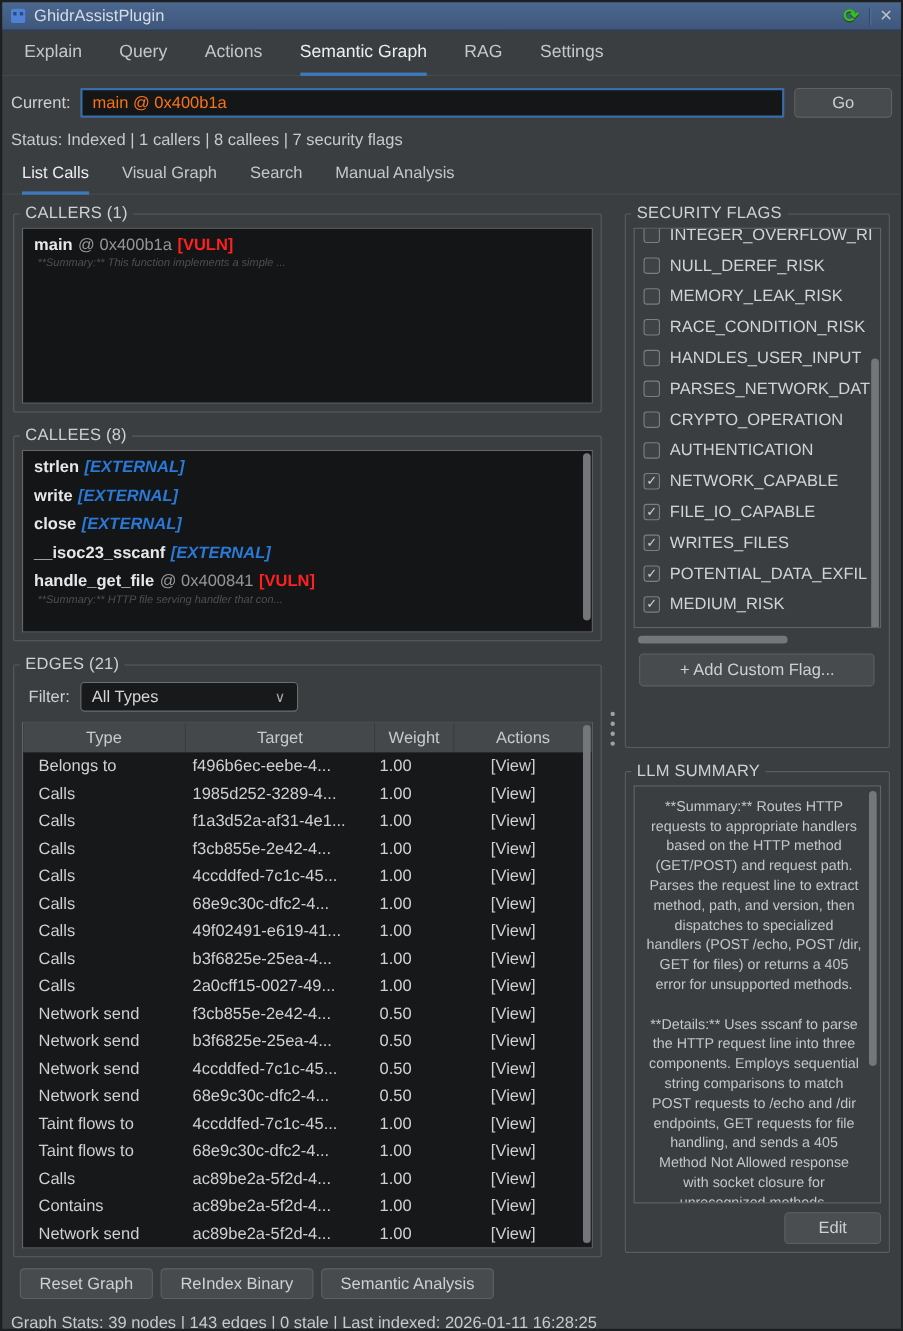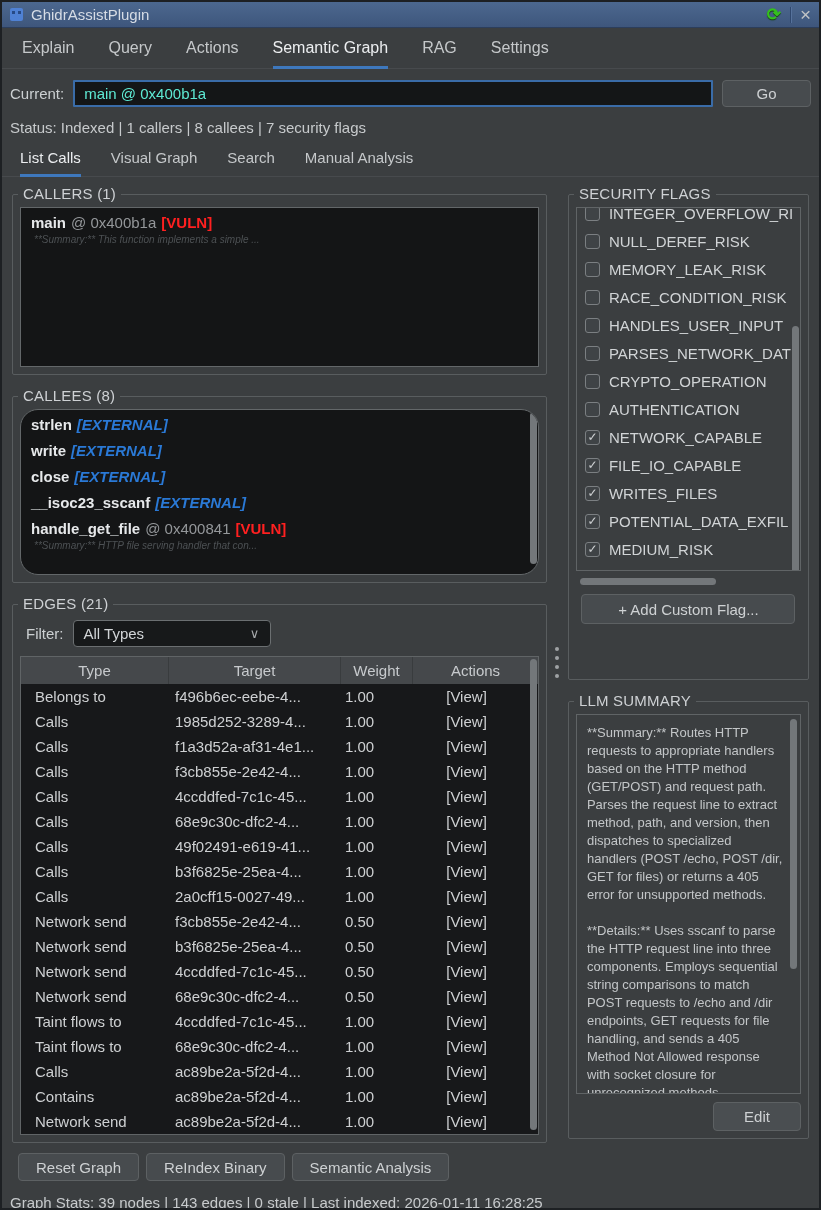--- a/index.html
+++ b/index.html
@@ -27,21 +27,21 @@
   .tabs { display:flex; gap:34px; padding:11px 0 0 20px; border-bottom:1px solid #474a4d; }
   .tab { font-size:16px; color:#c5c8ca; padding-bottom:9px; border-bottom:3px solid transparent; margin-bottom:-1px; cursor:default; white-space:nowrap; }
   .tab.active { color:#eceef0; border-bottom-color:#3e78bd; }
   .subtabs { display:flex; gap:30px; padding:13px 0 0 18px; border-bottom:1px solid #474a4d; }
   .subtabs .tab { font-size:15px; padding-bottom:8px; }
   
   .current-row { display:flex; align-items:center; gap:9px; margin:11px 8px 0; }
   .current-label { font-size:15px; color:#ccd0d2; flex:none; }
   .current-input {
     flex:1; height:27px; background:#141617; border:2px solid #3a6ca8; border-radius:1px;
-    color:#5eead4; font-size:15px; font-family:inherit; padding:0 9px; outline:none;
+    color:#f97316; font-size:15px; font-family:inherit; padding:0 9px; outline:none;
   }
   .go-btn { width:89px; height:27px; flex:none; }
   .btn {
     background:#474b4e; border:1px solid #5d6163; border-radius:4px;
     color:#ced1d3; font-size:15px; font-family:inherit; cursor:default;
     display:inline-flex; align-items:center; justify-content:center;
   }
   .status-line { margin:12px 8px 0; font-size:15px; color:#c7cacc; }
   
   .main { position:relative; display:flex; padding:8px 10px 0; gap:9px; }
@@ -49,21 +49,21 @@
   .right-col { width:246px; display:flex; flex-direction:column; gap:12px; }
   .splitter { width:3px; position:relative; }
   .splitter .dots { position:absolute; top:462px; left:-1px; display:flex; flex-direction:column; gap:5px; }
   .splitter .dots i { width:4px; height:4px; border-radius:50%; background:#9fa2a4; }
   
   .group { position:relative; border:1px solid #595d5f; border-radius:2px; margin-top:9px; padding:12px 7px 7px; }
   .group-title { position:absolute; top:-10px; left:5px; background:#3b3e40; padding:0 5px; font-size:15px; color:#ced1d4; letter-spacing:.2px; }
   
   .dark-list { position:relative; background:#141516; border:1px solid #636769; overflow:hidden; }
   .callers-list { height:160px; }
-  .callees-list { height:166px;border-radius:18px; }
+  .callees-list { height:166px; }
   .fn-row { padding:6px 10px 3px; font-size:15px; white-space:nowrap; }
   .fn-name { font-weight:bold; color:#e6e8ea; }
   .fn-addr { color:#94979a; margin-left:5px; }
   .tag { margin-left:5px; }
   .tag.vuln { color:#ff2020; font-weight:bold; }
   .tag.external { color:#2a79d6; font-style:italic; font-weight:bold; }
   .fn-summary { padding:0 10px 5px 13px; font-style:italic; font-size:10px; color:#4d5154; white-space:nowrap; overflow:hidden; }
   .vthumb { position:absolute; right:1px; width:7px; border-radius:4px; background:#73777a; }
   .callees-list .vthumb { top:2px; height:calc(100% - 12px); }
   
@@ -92,21 +92,21 @@
   .checkbox { width:15px; height:15px; flex:none; border:1.5px solid #7b7f82; border-radius:3px; background:#3f4346;
               display:flex; align-items:center; justify-content:center; font-size:12px; color:#cdd0d2; cursor:default; }
   .flag-label { font-size:15px; color:#d1d4d6; overflow:hidden; }
   .flags-viewport .vthumb { top:118px; height:282px; }
   .hscroll { position:relative; height:7px; margin:7px 3px 9px; }
   .hscroll .hthumb { position:absolute; left:1px; top:0; width:62%; height:7px; border-radius:4px; background:#73777a; }
   .add-flag-btn { width:214px; height:30px; margin:0 auto 3px; }
   
   .llm-text { position:relative; height:380px; border:1px solid #606466; overflow:hidden;
               padding:9px 16px 0 10px; font-size:13px; line-height:18px; color:#c3c6c8; }
-  .llm-text p { margin:0 0 18px; }
+  .llm-text p { margin:0 0 18px;text-align:center; }
   .llm-text .vthumb { top:4px; height:250px; right:3px; }
   .llm-footer { display:flex; justify-content:flex-end; margin-top:8px; }
   .edit-btn { width:88px; height:29px; background:#4a4e51; }
   
   .footer-buttons { display:flex; gap:7px; margin:10px 0 0 16px; }
   .footer-buttons .btn { height:28px; padding:0 17px; }
   .footer-stats { margin:13px 0 0 8px; font-size:15px; color:#c7cacc; }
 </style>
 </head>
 <body>

